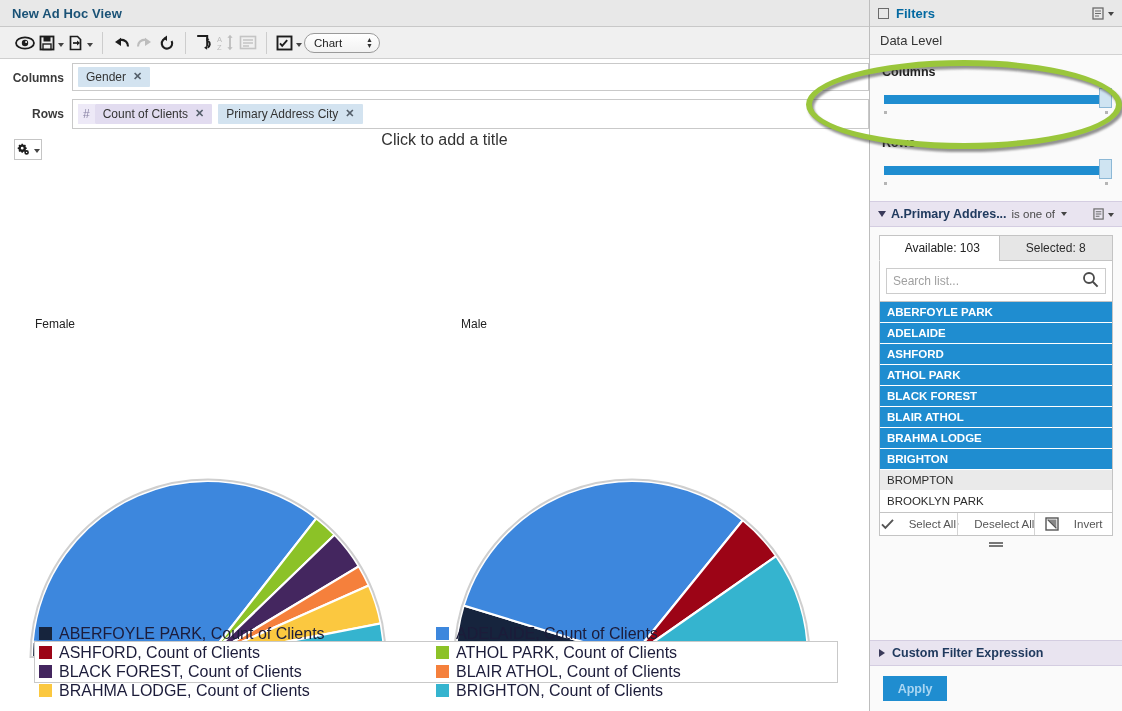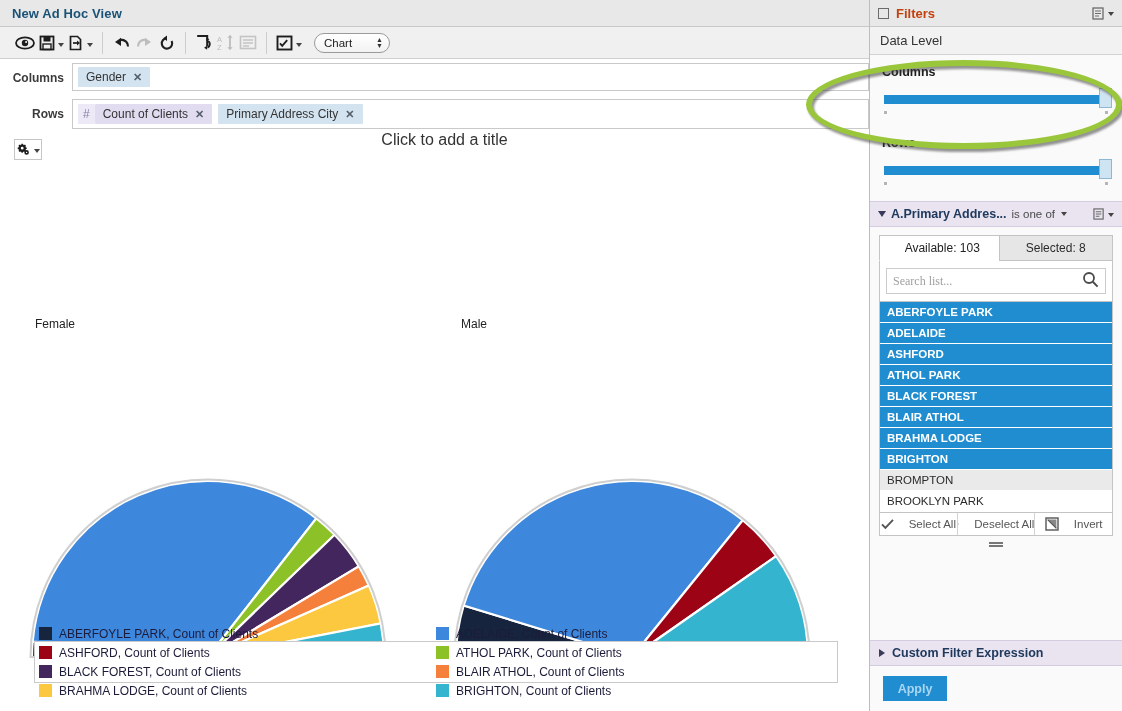--- a/index.html
+++ b/index.html
@@ -30,21 +30,20 @@
   .tsep { width: 1px; height: 22px; background: #cdcdcd; }
   .tbtn {
     display: flex; align-items: center; justify-content: center;
     height: 26px; min-width: 22px; padding: 0 2px; cursor: pointer;
   }
   .tbtn svg { display: block; }
   .caret { width: 0; height: 0; border-left: 3.5px solid transparent; border-right: 3.5px solid transparent;
            border-top: 4.5px solid #444; margin-left: 3px; margin-top: 4px; }
 
   .selwrap {
-    margin-left: 10px;
     display: flex; align-items: center; justify-content: space-between;
     width: 76px; height: 20px;
     border: 1px solid #9a9a9a; border-radius: 10px;
     background: linear-gradient(#ffffff, #f2f2f2);
     padding: 0 6px 0 9px; font-size: 11.5px; color: #222;
   }
   .spin { display: flex; flex-direction: column; line-height: 0; }
   .spin i { font-style: normal; font-size: 7px; color: #333; line-height: 6px; }
 
   .shelf { display: flex; align-items: flex-start; padding: 4px 0 0 0; background: #fff; }
@@ -52,21 +51,21 @@
     width: 72px; text-align: right; padding-right: 8px; padding-top: 8px;
     font-size: 12px; font-weight: bold; color: #3b3b3b;
   }
   .shelfBox {
     flex: 1; margin-right: 0; min-height: 26px;
     border: 1px solid #c9c9c9; background: #fff;
     display: flex; align-items: center; gap: 6px; padding: 3px 5px;
   }
   .shelfBox.rows { min-height: 30px; }
   .chip {
-    display: inline-flex; align-items: flex-end; gap: 7px;
+    display: inline-flex; align-items: flex-start; gap: 7px;
     padding: 3px 8px; font-size: 12px; color: #333;
     background: #d3e3f0; border-radius: 1px; white-space: nowrap;
   }
   .chip.measure { background: #e2dcf0; }
   .chip .x { color: #55606b; font-size: 11px; cursor: pointer; font-weight: bold; }
   .hashbox { display:inline-flex; align-items:center; padding:3px 5px; background:#ede9f7; color:#8a83a5; font-size:12px; }
   .measureGroup { display:inline-flex; align-items:stretch; }
 
   .chartArea { position: relative; height: 560px; background: #fff; }
   .gearBtn {
@@ -79,33 +78,33 @@
     text-align: center; font-size: 16px; color: #333; padding-left: 20px;
   }
   .pieLabel { position: absolute; font-size: 12px; color: #222; }
 
   .legendBox {
     position: absolute; left: 34px; bottom: 6px; width: 804px; height: 42px;
     border: 1px solid #c9c9c9; background: #fff;
     display: grid; grid-template-columns: 1fr 1fr; grid-auto-rows: 19px;
     align-content: center; padding: 1px 4px;
   }
-  .legItem { display: flex; align-items: center; font-size: 12px; color: #1c1c3a; }
+  .legItem { display: flex; align-items: center; font-size: 16px; color: #1c1c3a; }
   .legSw { width: 13px; height: 13px; margin-right: 7px; flex: none; }
 
   
   #right {
     position: absolute; right: 0; top: 0; width: 253px; height: 711px;
     background: #fafafa; border-left: 1px solid #bdbdbd;
   }
   .filtersHdr {
     height: 27px; background: #e8e8e8; border-bottom: 1px solid #c8c8c8;
     display: flex; align-items: center; padding: 0 8px;
   }
-  .filtersHdr .t { font-size: 13px; font-weight: bold; color: #c2410c; margin-left: 7px; }
+  .filtersHdr .t { font-size: 13px; font-weight: bold; color: #0369a1; margin-left: 7px; }
   .hdrIconBox { width: 11px; height: 11px; border: 1.5px solid #6b6b6b; }
   .hdrMenu { margin-left: auto; display: flex; align-items: center; cursor: pointer; }
 
   .dataLevel {
     height: 28px; background: #f2f2f2; border-bottom: 1px solid #d2d2d2;
     display: flex; align-items: center; padding-left: 10px;
     font-size: 13px; color: #333;
   }
 
   .sliderBlock { padding: 10px 12px 4px 12px; background: #fafafa; }
@@ -135,21 +134,21 @@
   }
   .tab.active { background: #fff; border-bottom-color: #fff; color: #222; padding-left: 6px; }
   .tab:first-child { border-right: none; }
 
   .srcWrap { border: 1px solid #c4c4c4; border-top: none; background: #fff; padding: 7px 6px; }
   .srcInput {
     width: 100%; height: 26px; border: 1px solid #cccccc; background: #fff;
     display: flex; align-items: center; padding: 0 6px;
   }
   .srcInput input { flex: 1; border: none; outline: none; font-size: 12px; color: #222;
-                    font-family: Liberation Serif, serif; background: transparent; }
+                    font-family: Liberation Sans, sans-serif; background: transparent; }
   .srcInput input::placeholder { color: #a0a0a0; }
 
   .listBox { border: 1px solid #c4c4c4; border-top: none; background: #fff; }
   .lrow { height: 21px; display: flex; align-items: center; padding-left: 7px;
           font-size: 11.5px; font-weight: bold; color: #2b2b2b; cursor: pointer;
           border-bottom: 1px solid #ffffff; }
   .lrow.sel { background: #1f8dd0; color: #fff; }
   .lrow.alt { background: #eaeaea; font-weight: normal; }
   .lrow.plain { background: #fff; font-weight: normal; }
 

